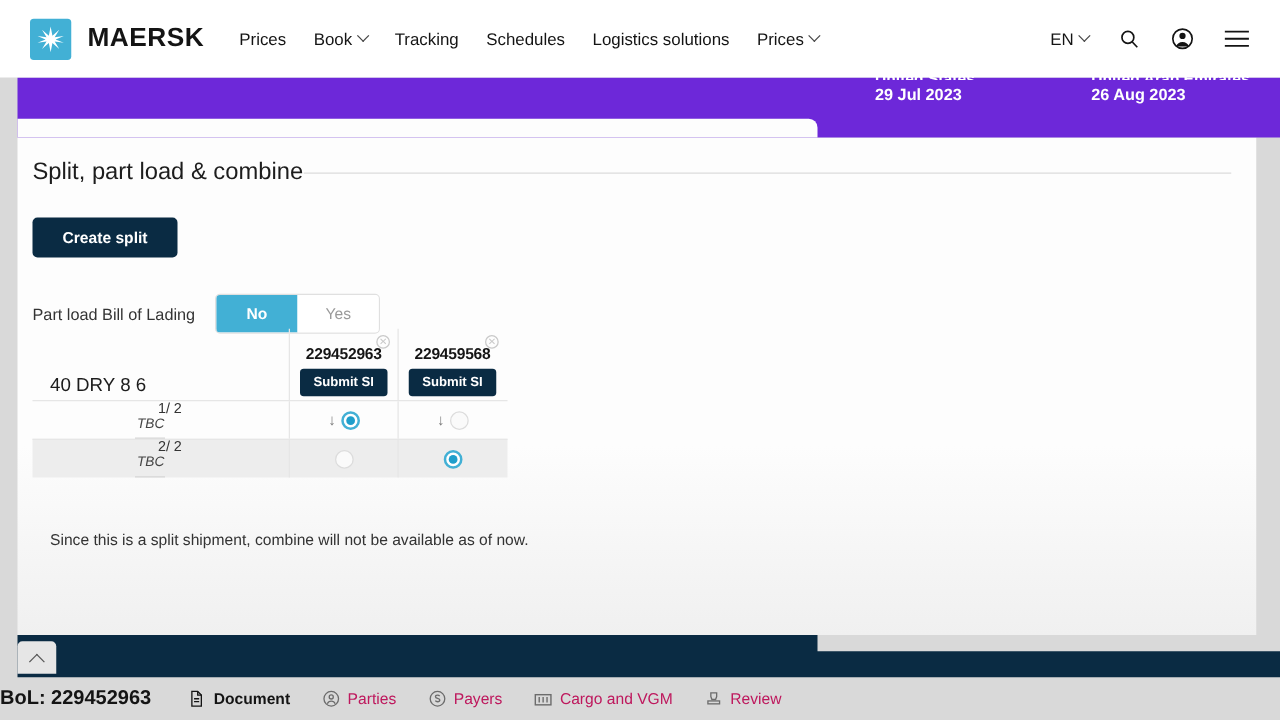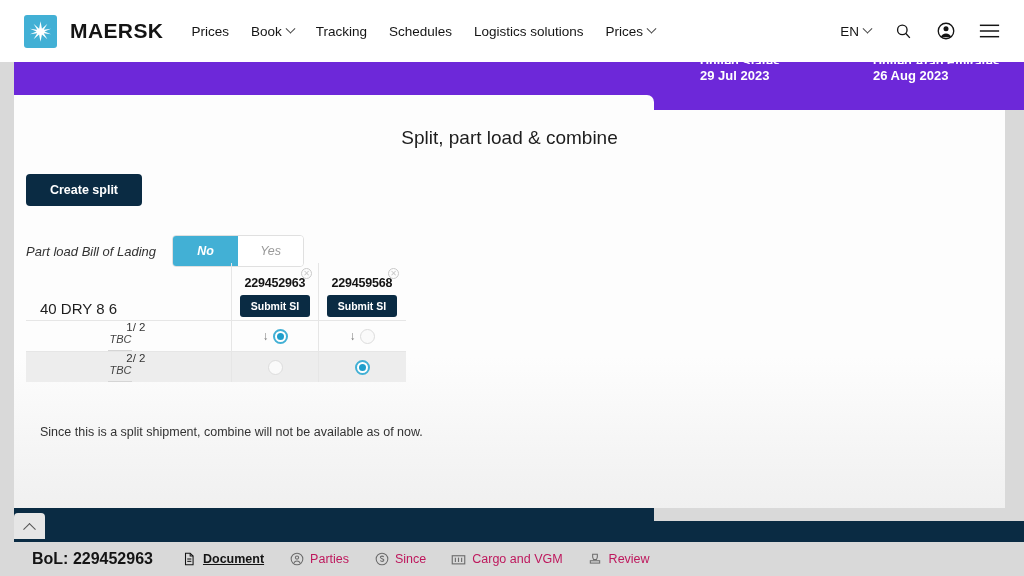--- a/index.html
+++ b/index.html
@@ -62,32 +62,32 @@
   .bcol-1 { left: 686px; }
   .bcol-2 { left: 859px; }
 
   
   .card {
     position: absolute; left: 14px; top: 110px; width: 991px; height: 398px;
     background: #fdfdfd;
     background: linear-gradient(180deg, #fdfdfd 0%, #fdfdfd 62%, #f0f0f0 100%);
     z-index: 10; overflow: hidden;
   }
-  .sec-head { display: flex; align-items: center; gap: 0; padding: 17px 12px 0 12px; flex-direction: column; }
+  .sec-head { display: flex; align-items: center; gap: 0; padding: 17px 12px 0 12px; }
   .sec-title { font-size: 19px; color: #1d1d1d; white-space: nowrap; font-weight: normal; }
   .sec-rule { flex: 1; height: 1px; background: #dcdcdc; margin-right: 8px; }
 
   .btn-primary {
     margin: 25px 0 0 12px; width: 116px; height: 32px;
     background: #0a2b43; color: #ffffff; border: none; border-radius: 4px;
     font-size: 12.5px; font-weight: bold; cursor: pointer;
     font-family: "Liberation Sans", sans-serif;
   }
 
-  .toggle-row { display: flex; align-items: center; gap: 16px; margin: 29px 0 0 12px; font-style: italic; }
+  .toggle-row { display: flex; align-items: center; gap: 16px; margin: 29px 0 0 12px; }
   .toggle-label { font-size: 13px; color: #333; }
   .toggle-group { display: flex; border: 1px solid #e0e0e0; border-radius: 4px; overflow: hidden; }
   .toggle-opt {
     width: 65px; height: 30px; display: flex; align-items: center; justify-content: center;
     font-size: 12.5px; cursor: pointer; background: #ffffff; color: #9a9a9a;
   }
   .toggle-opt.on { background: #42B0D5; color: #ffffff; font-weight: bold; }
 
   
   .split-table { position: absolute; left: 12px; top: 153px; width: 380px; }
@@ -144,27 +144,27 @@
     position: absolute; left: 14px; top: 513px; width: 31px; height: 26px;
     background: #e6e6e6; border-radius: 4px 4px 0 0; z-index: 14;
     display: flex; align-items: center; justify-content: center; cursor: pointer;
   }
   .chev-up {
     width: 9px; height: 9px; border-left: 1.5px solid #555; border-top: 1.5px solid #555;
     transform: rotate(45deg) translate(2px,2px);
   }
   .dock-bar {
     position: absolute; left: 0; top: 542px; width: 1024px; height: 34px;
-    background: #d9d9d9; display: flex; align-items: center; padding-left: 32px; gap: 25px; z-index: 16;
+    background: #d9d9d9; display: flex; align-items: center; padding-left: 0; gap: 25px; z-index: 16;
   }
   .bol { font-size: 16px; font-weight: bold; color: #141414; white-space: nowrap; margin-right: 4px; }
   .dock-tab {
     display: flex; align-items: center; gap: 6px; font-size: 12.5px; color: #be185d; cursor: pointer;
   }
-  .dock-tab.active { color: #141414; font-weight: bold; text-decoration: underline; }
+  .dock-tab.active { color: #141414; font-weight: bold; }
   .dock-ico { width: 15px; height: 15px; display: flex; align-items: center; justify-content: center; }
 </style>
 </head>
 <body>
 
 <div class="screen">
 
   <div class="topnav">
     <div class="logo-block">
       <div class="logo-mark">
@@ -338,21 +338,21 @@
       <span>Parties</span>
     </div>
 
     <div class="dock-tab">
       <span class="dock-ico">
         <svg width="14" height="14" viewBox="0 0 24 24" fill="none" stroke="#6c6c6c" stroke-width="1.8">
           <circle cx="12" cy="12" r="10"></circle>
           <path d="M15 8.5c-.7-1-1.9-1.4-3-1.4-1.6 0-2.8.8-2.8 2.1 0 3 6 1.6 6 4.6 0 1.4-1.3 2.3-3 2.3-1.3 0-2.5-.5-3.2-1.5"></path>
         </svg>
       </span>
-      <span>Since</span>
+      <span>Payers</span>
     </div>
 
     <div class="dock-tab">
       <span class="dock-ico">
         <svg width="15" height="13" viewBox="0 0 24 20" fill="none" stroke="#6c6c6c" stroke-width="1.8">
           <rect x="2" y="4" width="20" height="13"></rect>
             <line x1="7" y1="7" x2="7" y2="14"></line>
             <line x1="12" y1="7" x2="12" y2="14"></line>
             <line x1="17" y1="7" x2="17" y2="14"></line>
         </svg>

